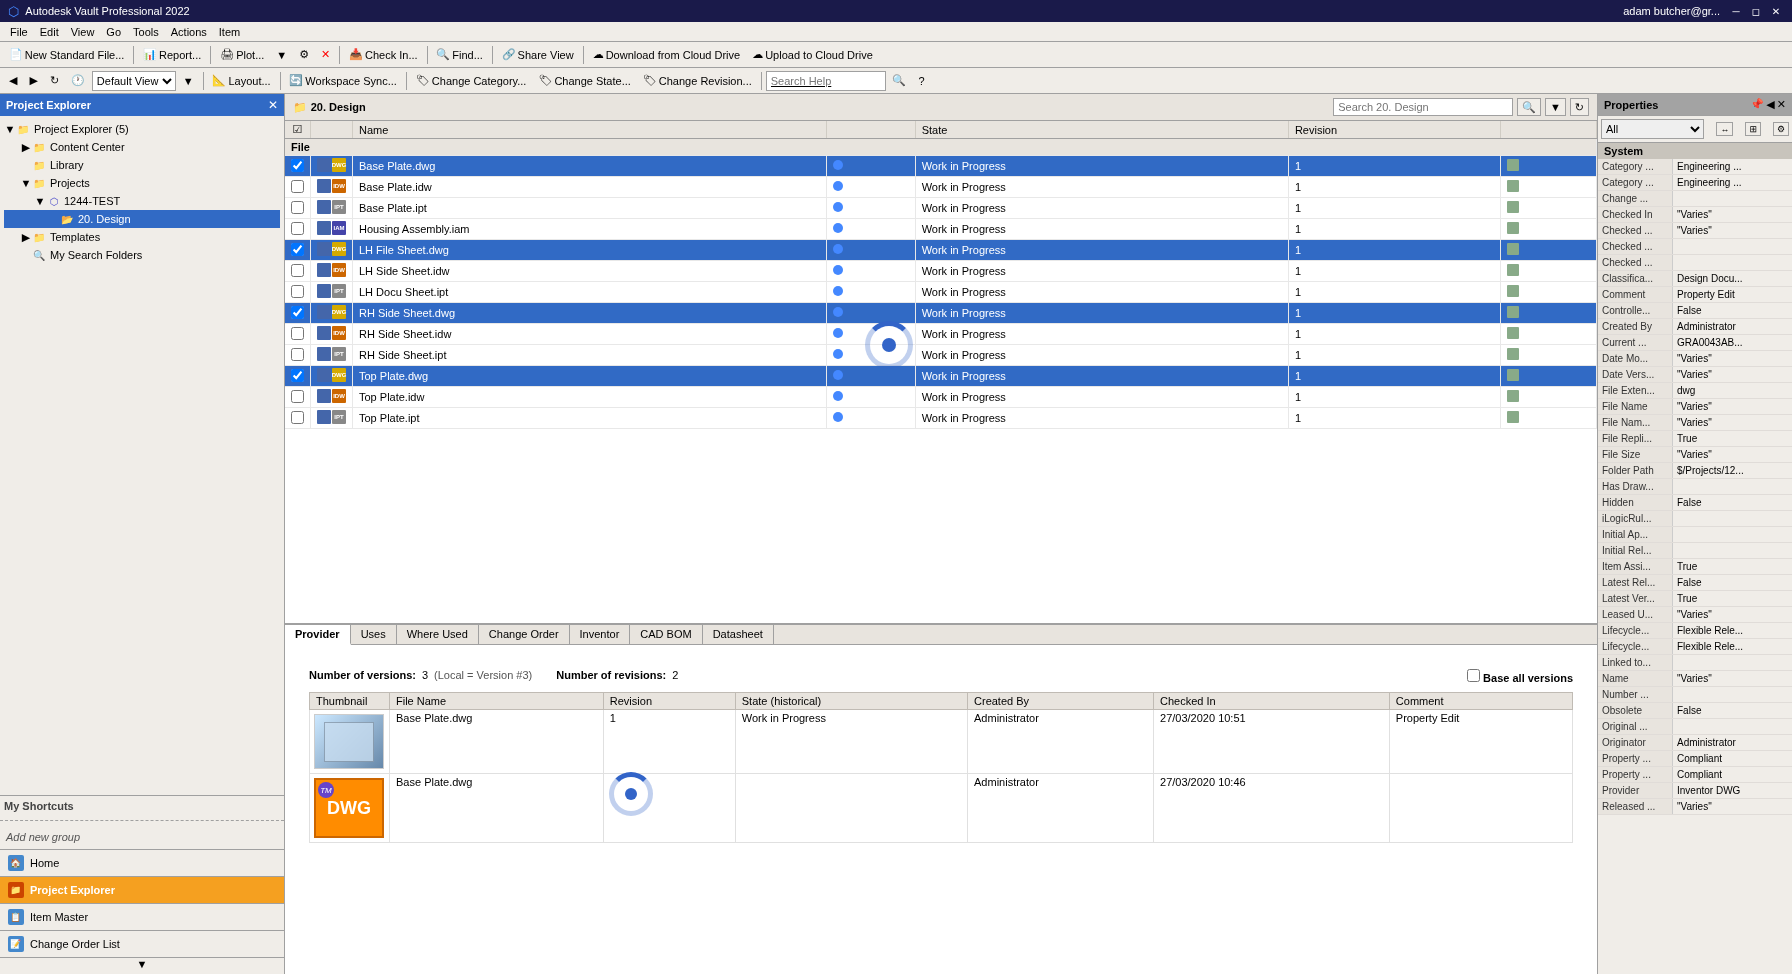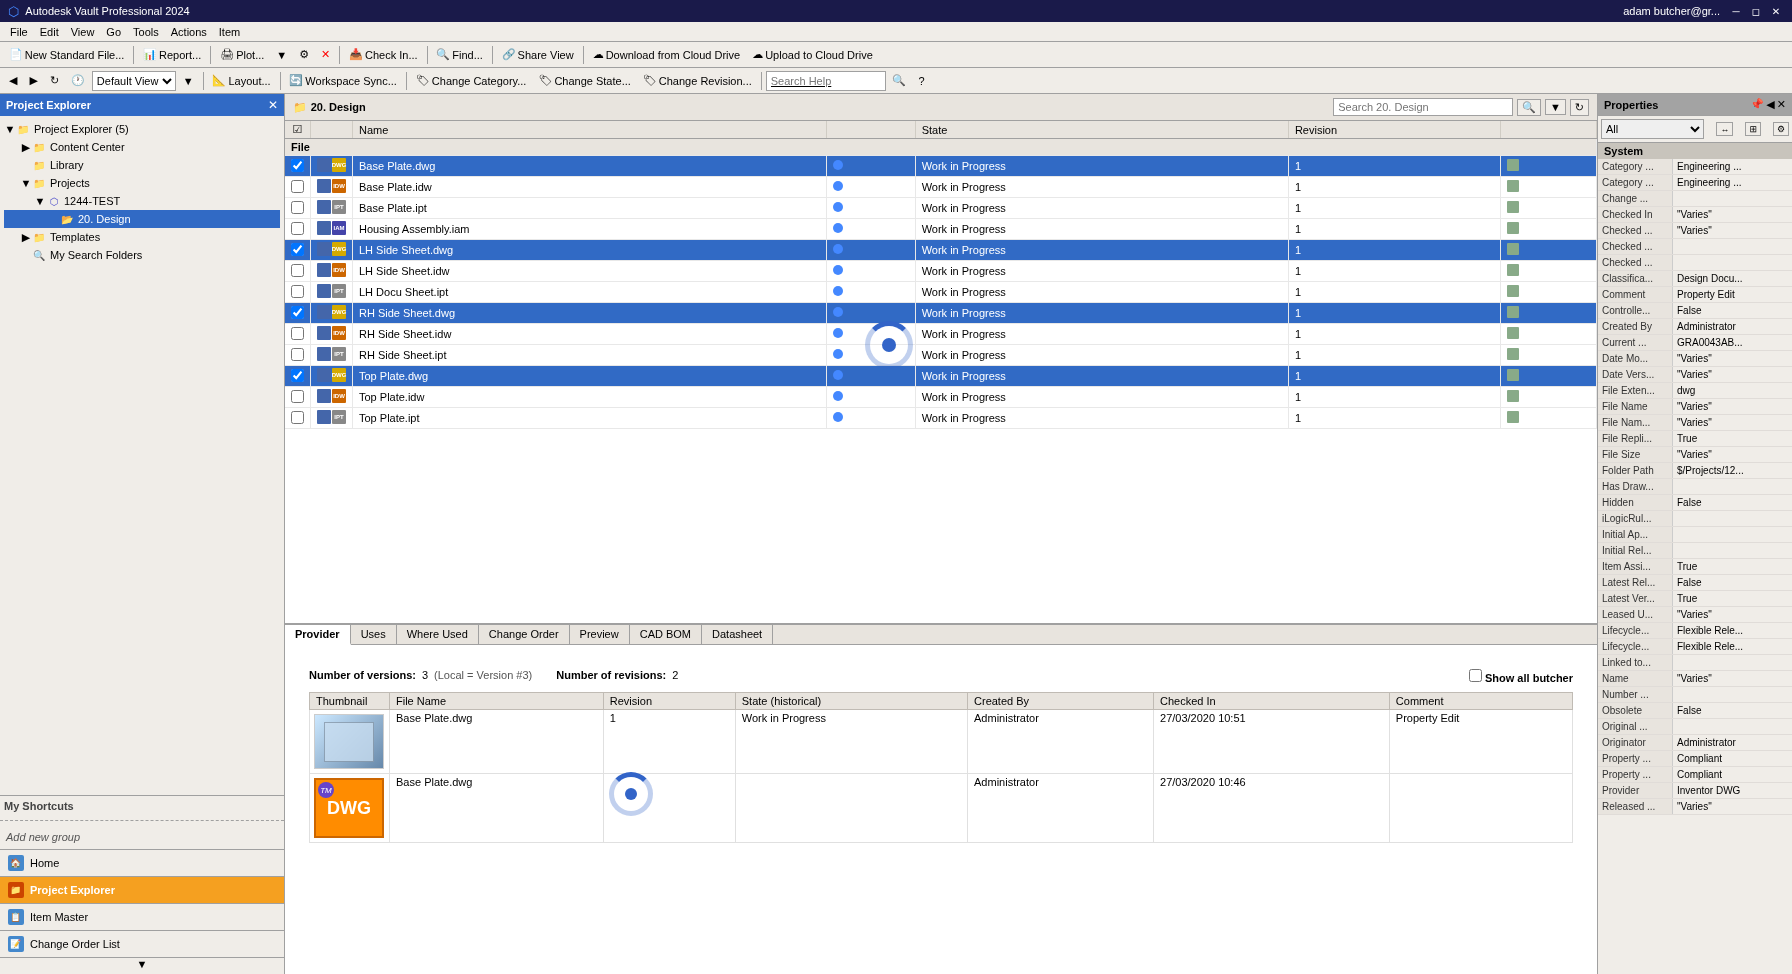--- a/index.html
+++ b/index.html
@@ -39,21 +39,21 @@
     
     #bottom-nav { border-top: 1px solid #a0a0a0; }
     .nav-item { display: flex; align-items: center; gap: 6px; padding: 5px 8px; cursor: pointer; border-bottom: 1px solid #a0a0a0; font-size: 11px; }
     .nav-item.active { background: #f5a020; color: white; font-weight: bold; }
     .nav-icon { width: 16px; height: 16px; border-radius: 2px; display: inline-flex; align-items: center; justify-content: center; font-size: 9px; }
 
     
     #center-panel { flex: 1; display: flex; flex-direction: column; background: white; }
     #content-header { background: #e8e4de; border-bottom: 1px solid #a0a0a0; padding: 4px 8px; display: flex; align-items: center; justify-content: space-between; }
     #content-header .breadcrumb { display: flex; align-items: center; gap: 4px; font-weight: bold; font-size: 12px; }
-    #content-header .search-box { display: flex; align-items: center; gap: 4px; }
+    #content-header .search-box { display: flex; gap: 4px; }
     #content-header input { border: 1px solid #a0a0a0; padding: 2px 4px; width: 180px; font-size: 11px; }
 
     
     #file-table { flex: 1; overflow: auto; }
     table { width: 100%; border-collapse: collapse; }
     thead th { background: #e8e4de; border-bottom: 1px solid #a0a0a0; border-right: 1px solid #d0ccc4; padding: 2px 6px; text-align: left; font-weight: normal; white-space: nowrap; position: sticky; top: 0; }
     tbody tr { border-bottom: 1px solid #e8e8e8; }
     tbody tr.selected-blue { background: #316ac5; color: white; }
     tbody tr.selected-blue td { color: white; }
     tbody td { padding: 2px 6px; border-right: 1px solid #e8e8e8; white-space: nowrap; }
@@ -95,21 +95,21 @@
 
     .checkbox-col { width: 20px; text-align: center; }
     .icon-col { width: 36px; }
   </style>
 </head>
 <body>
 
 <div id="titlebar">
   <div class="title">
     <span style="color:#4488ff;font-size:13px;">⬡</span>
-    <span>Autodesk Vault Professional 2024</span>
+    <span>Autodesk Vault Professional 2022</span>
   </div>
   <div style="display:flex;align-items:center;gap:8px;">
     <span style="font-size:11px;">adam butcher@gr...</span>
     <div class="controls">
       <span style="cursor:pointer;">─</span>
       <span style="cursor:pointer;">◻</span>
       <span style="cursor:pointer;">✕</span>
     </div>
   </div>
 </div>
@@ -402,21 +402,21 @@
               <tr class="selected-blue">
     <td class="checkbox-col">
       <input type="checkbox" checked="" style="">
     </td>
     <td>
       <span style="display:inline-flex;align-items:center;gap:1px;">
         <span style="width:14px;height:14px;background:#4466aa;display:inline-block;border-radius:1px;"></span>
         <span style="width:14px;height:14px;background:#d4aa00;color:white;display:inline-flex;align-items:center;justify-content:center;font-size:6px;font-weight:bold;border-radius:1px;">DWG</span>
       </span>
     </td>
-    <td>LH Side Sheet.dwg</td>
+    <td>LH File Sheet.dwg</td>
     <td>
       <span style="width:10px;height:10px;border-radius:50%;display:inline-block;background:#4488ff;"></span>
     </td>
     <td>Work in Progress</td>
     <td>1</td>
     <td>
       <span style="width:12px;height:12px;background:#88aa88;display:inline-block;border-radius:1px;"></span>
     </td>
   </tr>
               <tr>
@@ -587,38 +587,38 @@
         <div class="spinner"></div>
         <div class="spinner-inner"></div>
       </div>
 
       <div id="bottom-panel">
         <div id="tabs-bar">
           <div class="tab active">Provider</div>
           <div class="tab">Uses</div>
           <div class="tab">Where Used</div>
           <div class="tab">Change Order</div>
-          <div class="tab">Preview</div>
+          <div class="tab">Inventor</div>
           <div class="tab">CAD BOM</div>
           <div class="tab">Datasheet</div>
         </div>
         <div id="history-content">
           <div class="history-meta">
             <div class="history-meta-item">
               <label>Number of versions:</label>
               <span>3</span>
               <span style="color:#555;">(Local = Version #3)</span>
             </div>
             <div class="history-meta-item">
               <label>Number of revisions:</label>
               <span>2</span>
             </div>
             <div style="flex:1;text-align:right;">
               <input type="checkbox" id="showAll" style="">
-              <label for="showAll">Show all butcher</label>
+              <label for="showAll">Base all versions</label>
             </div>
           </div>
 
           <div style="position:relative;">
             <table id="history-table">
               <thead>
                 <tr>
                   <th>Thumbnail</th>
                   <th>File Name</th>
                   <th>Revision</th>

